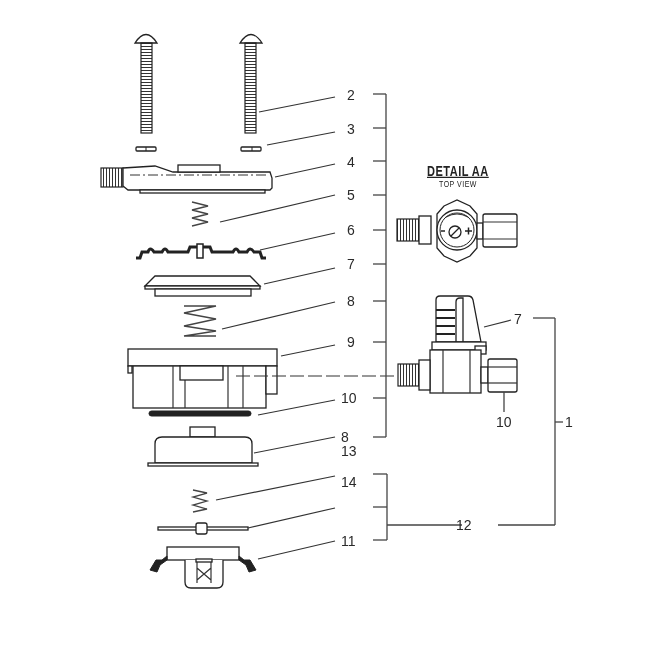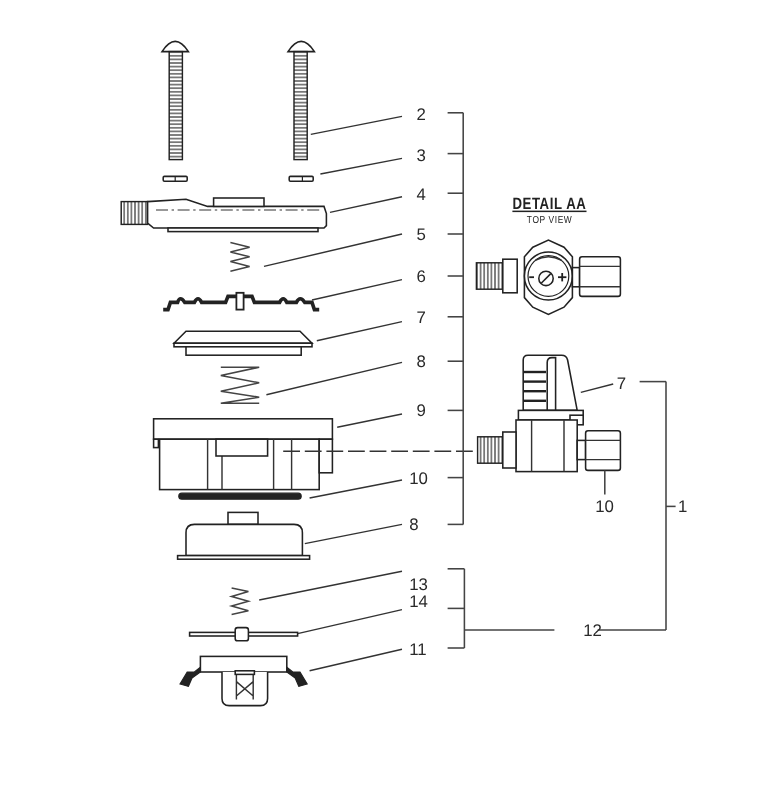--- a/index.html
+++ b/index.html
@@ -211,20 +211,20 @@
   <span class="lbl" style="left:347px; top:88px;">2</span>
   <span class="lbl" style="left:347px; top:122px;">3</span>
   <span class="lbl" style="left:347px; top:155px;">4</span>
   <span class="lbl" style="left:347px; top:188px;">5</span>
   <span class="lbl" style="left:347px; top:223px;">6</span>
   <span class="lbl" style="left:347px; top:257px;">7</span>
   <span class="lbl" style="left:347px; top:294px;">8</span>
   <span class="lbl" style="left:347px; top:335px;">9</span>
   <span class="lbl" style="left:341px; top:391px;">10</span>
   <span class="lbl" style="left:341px; top:430px;">8</span>
-  <span class="lbl" style="left:341px; top:480px;">13</span>
-  <span class="lbl" style="left:341px; top:494px;">14</span>
+  <span class="lbl" style="left:341px; top:444px;">13</span>
+  <span class="lbl" style="left:341px; top:475px;">14</span>
   <span class="lbl" style="left:341px; top:534px;">11</span>
-  <span class="lbl" style="left:486px; top:518px;">12</span>
+  <span class="lbl" style="left:456px; top:518px;">12</span>
   <span class="lbl" style="left:514px; top:312px;">7</span>
   <span class="lbl" style="left:496px; top:415px;">10</span>
   <span class="lbl" style="left:565px; top:415px;">1</span>
 </div>
 
 </body></html>

